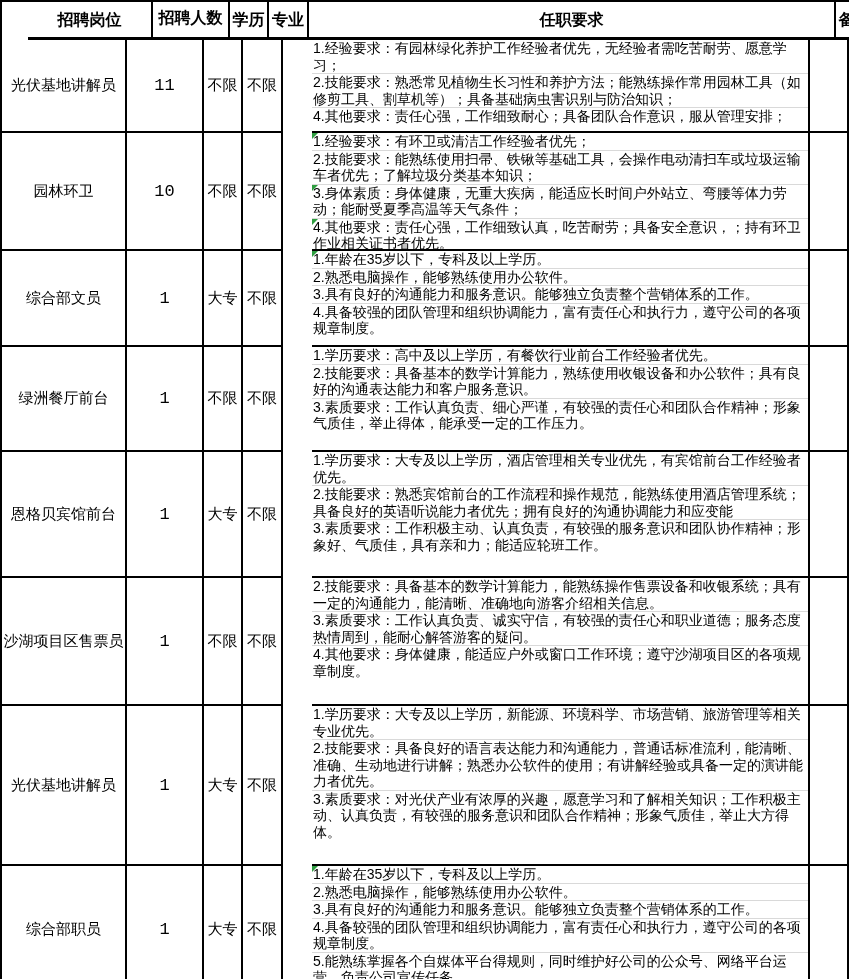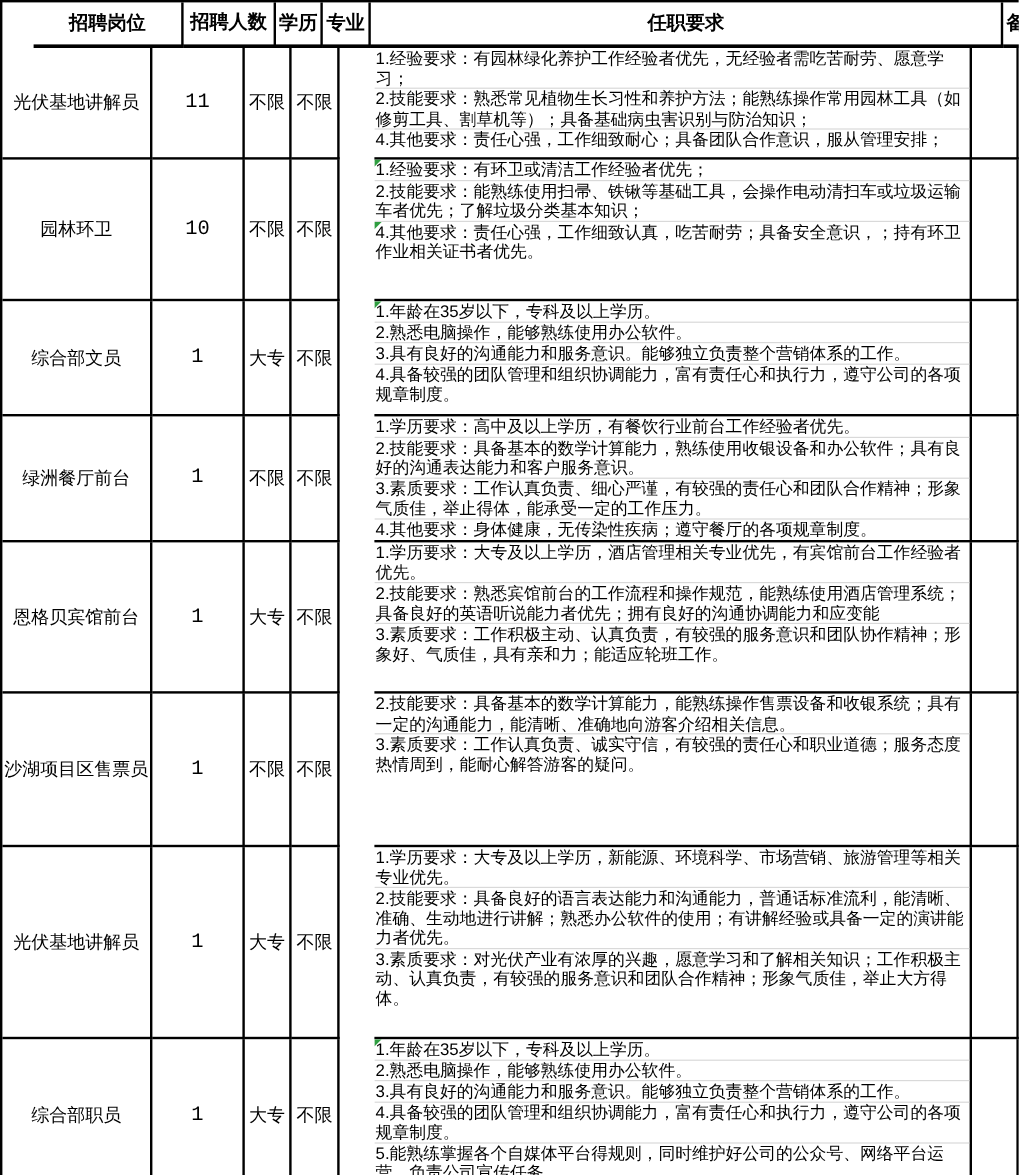--- a/index.html
+++ b/index.html
@@ -97,20 +97,21 @@
   </div>
 
   <div class="row body-row" style="height: 118px;">
     <div class="cell col-pos">园林环卫</div>
     <div class="cell col-count">10</div>
     <div class="cell col-edu">不限</div>
     <div class="cell col-major">不限</div>
     <div class="cell col-req req-cell">
           <div class="req-item marked">1.经验要求：有环卫或清洁工作经验者优先；</div>
           <div class="req-item">2.技能要求：能熟练使用扫帚、铁锹等基础工具，会操作电动清扫车或垃圾运输车者优先；了解垃圾分类基本知识；</div>
+          <div class="req-item marked">3.身体素质：身体健康，无重大疾病，能适应长时间户外站立、弯腰等体力劳动；能耐受夏季高温等天气条件；</div>
           <div class="req-item marked">4.其他要求：责任心强，工作细致认真，吃苦耐劳；具备安全意识，；持有环卫作业相关证书者优先。</div>
         </div>
     <div class="cell col-remark"></div>
   </div>
 
   <div class="row body-row" style="height: 96px;">
     <div class="cell col-pos">综合部文员</div>
     <div class="cell col-count">1</div>
     <div class="cell col-edu">大专</div>
     <div class="cell col-major">不限</div>
@@ -125,21 +126,20 @@
 
   <div class="row body-row" style="height: 105px;">
     <div class="cell col-pos">绿洲餐厅前台</div>
     <div class="cell col-count">1</div>
     <div class="cell col-edu">不限</div>
     <div class="cell col-major">不限</div>
     <div class="cell col-req req-cell">
           <div class="req-item">1.学历要求：高中及以上学历，有餐饮行业前台工作经验者优先。</div>
           <div class="req-item">2.技能要求：具备基本的数学计算能力，熟练使用收银设备和办公软件；具有良好的沟通表达能力和客户服务意识。</div>
           <div class="req-item">3.素质要求：工作认真负责、细心严谨，有较强的责任心和团队合作精神；形象气质佳，举止得体，能承受一定的工作压力。</div>
-          <div class="req-item">4.其他要求：身体健康，无传染性疾病；遵守餐厅的各项规章制度。</div>
         </div>
     <div class="cell col-remark"></div>
   </div>
 
   <div class="row body-row" style="height: 126px;">
     <div class="cell col-pos">恩格贝宾馆前台</div>
     <div class="cell col-count">1</div>
     <div class="cell col-edu">大专</div>
     <div class="cell col-major">不限</div>
     <div class="cell col-req req-cell">
@@ -151,20 +151,21 @@
   </div>
 
   <div class="row body-row" style="height: 128px;">
     <div class="cell col-pos">沙湖项目区售票员</div>
     <div class="cell col-count">1</div>
     <div class="cell col-edu">不限</div>
     <div class="cell col-major">不限</div>
     <div class="cell col-req req-cell">
           <div class="req-item">2.技能要求：具备基本的数学计算能力，能熟练操作售票设备和收银系统；具有一定的沟通能力，能清晰、准确地向游客介绍相关信息。</div>
           <div class="req-item">3.素质要求：工作认真负责、诚实守信，有较强的责任心和职业道德；服务态度热情周到，能耐心解答游客的疑问。</div>
+          <div class="req-item">4.其他要求：身体健康，能适应户外或窗口工作环境；遵守沙湖项目区的各项规章制度。</div>
         </div>
     <div class="cell col-remark"></div>
   </div>
 
   <div class="row body-row" style="height: 160px;">
     <div class="cell col-pos">光伏基地讲解员</div>
     <div class="cell col-count">1</div>
     <div class="cell col-edu">大专</div>
     <div class="cell col-major">不限</div>
     <div class="cell col-req req-cell">

